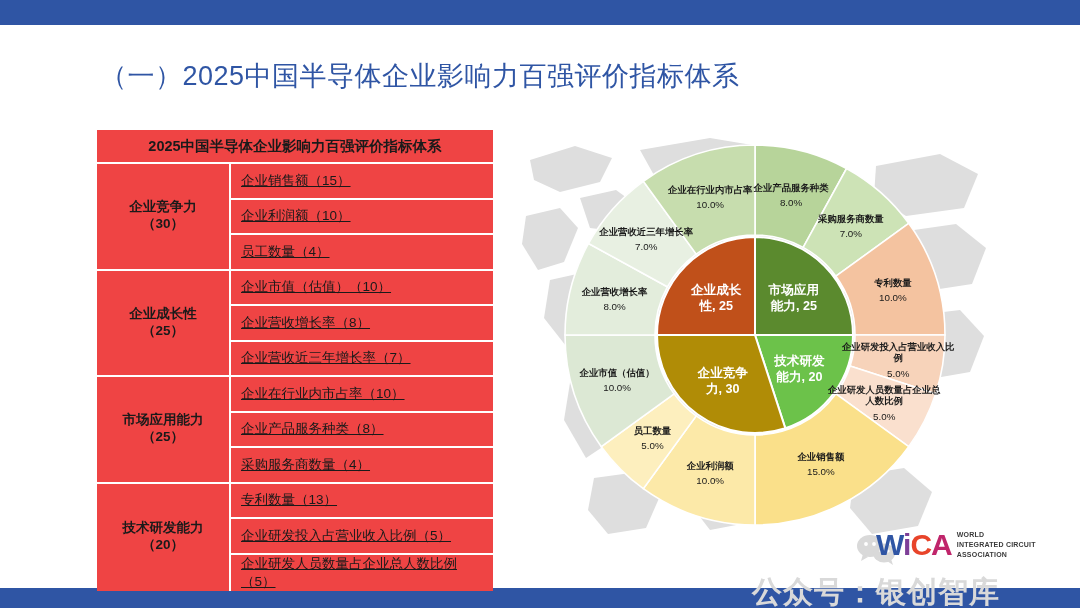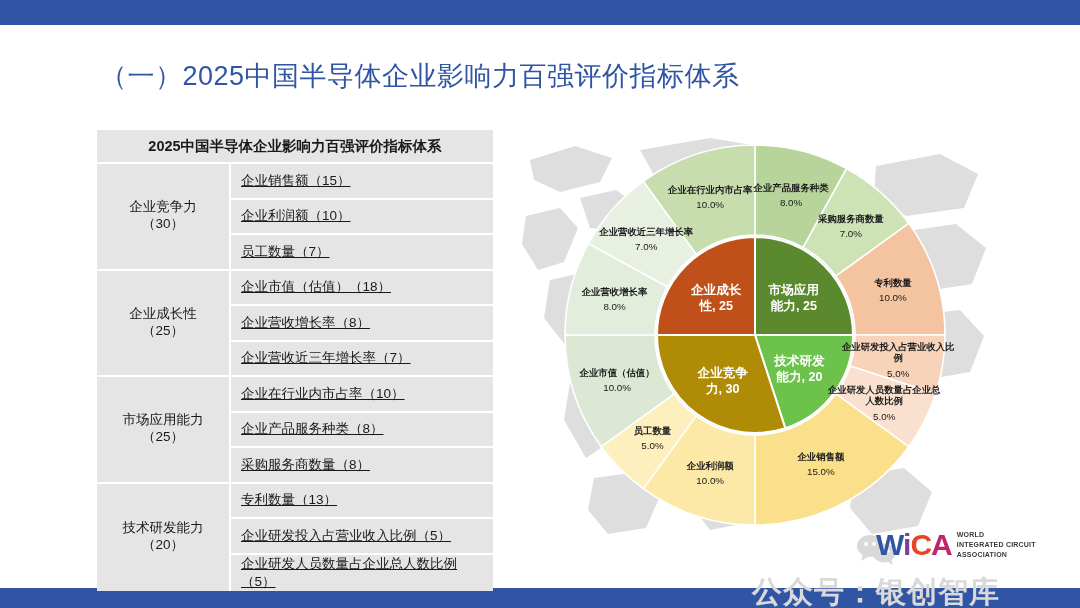--- a/index.html
+++ b/index.html
@@ -17,37 +17,37 @@
     font-size:27px;font-weight:normal;color:#2F55A4;
     letter-spacing:0.5px;white-space:nowrap;
   }
 
   
   .tbl{
     position:absolute;left:97px;top:128px;width:396px;
     border-collapse:separate;border-spacing:0 2px;
   }
   .tbl td{
-    background:#e5e5e5;
+    background:#ef4444;
     color:#1a1a1a;
     font-size:13.5px;
     padding:0 10px;
     vertical-align:middle;
     border-right:2px solid #ffffff;
   }
   .tbl td:last-child{border-right:none;}
   .tbl .hdr{
     text-align:center;font-weight:bold;font-size:14.5px;height:32px;
     border-right:none;
   }
   .tbl .cat{
     width:112px;text-align:center;line-height:1.25;font-size:13.5px;
   }
   .tbl .item{height:33.5px;text-align:left;text-decoration:underline;}
-  .cat-inner{display:block;}
+  .cat-inner{display:block;font-weight:bold;}
 
   
   .chart-wrap{position:absolute;left:520px;top:120px;width:470px;height:460px;}
   .chart-wrap svg{display:block;}
   .lbl{font-family:"Liberation Sans","DejaVu Sans",sans-serif;}
   .lbl-name{font-size:9.4px;font-weight:bold;fill:#1a1a1a;}
   .lbl-val{font-size:9.8px;fill:#1a1a1a;}
   .inner-name{font-size:12.6px;font-weight:bold;fill:#ffffff;}
 
   
@@ -85,49 +85,49 @@
       <td class="cat" rowspan="3">
         <span class="cat-inner">企业竞争力</span>
         <span class="cat-inner">（30）</span>
       </td>
       <td class="item">企业销售额（15）</td>
     </tr>
     <tr>
       <td class="item">企业利润额（10）</td>
     </tr>
     <tr>
-      <td class="item">员工数量（7）</td>
+      <td class="item">员工数量（4）</td>
     </tr>
 
     <tr>
       <td class="cat" rowspan="3">
         <span class="cat-inner">企业成长性</span>
         <span class="cat-inner">（25）</span>
       </td>
-      <td class="item">企业市值（估值）（18）</td>
+      <td class="item">企业市值（估值）（10）</td>
     </tr>
     <tr>
       <td class="item">企业营收增长率（8）</td>
     </tr>
     <tr>
       <td class="item">企业营收近三年增长率（7）</td>
     </tr>
 
     <tr>
       <td class="cat" rowspan="3">
         <span class="cat-inner">市场应用能力</span>
         <span class="cat-inner">（25）</span>
       </td>
       <td class="item">企业在行业内市占率（10）</td>
     </tr>
     <tr>
       <td class="item">企业产品服务种类（8）</td>
     </tr>
     <tr>
-      <td class="item">采购服务商数量（8）</td>
+      <td class="item">采购服务商数量（4）</td>
     </tr>
 
     <tr>
       <td class="cat" rowspan="3">
         <span class="cat-inner">技术研发能力</span>
         <span class="cat-inner">（20）</span>
       </td>
       <td class="item">专利数量（13）</td>
     </tr>
     <tr>

